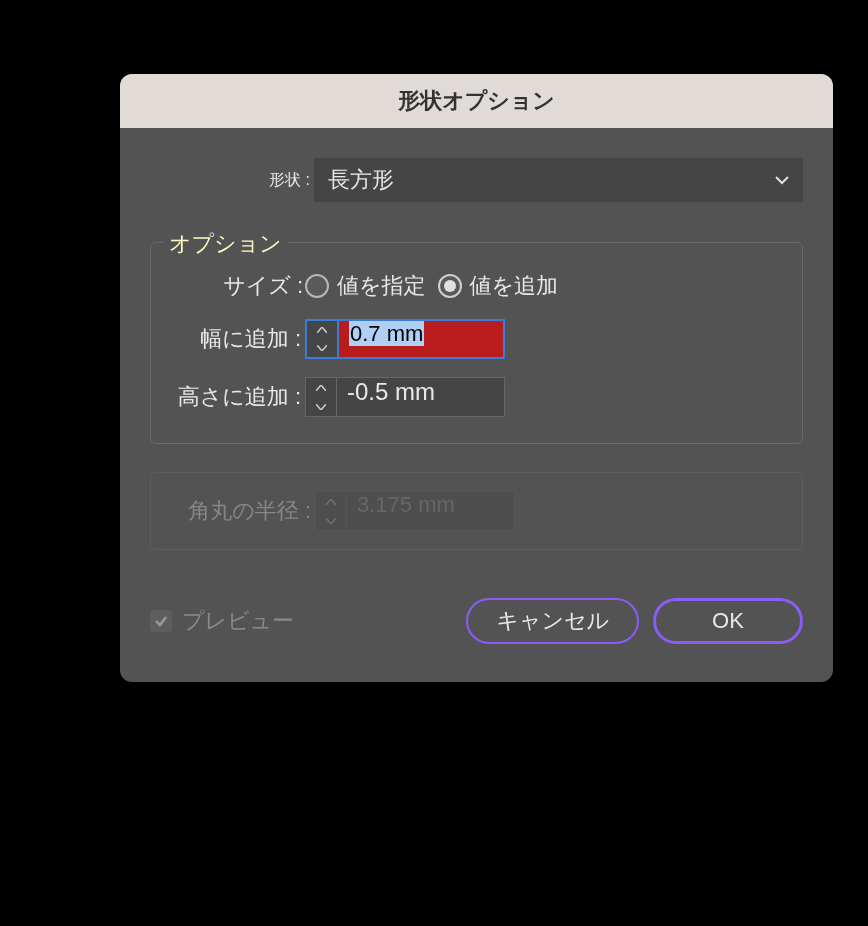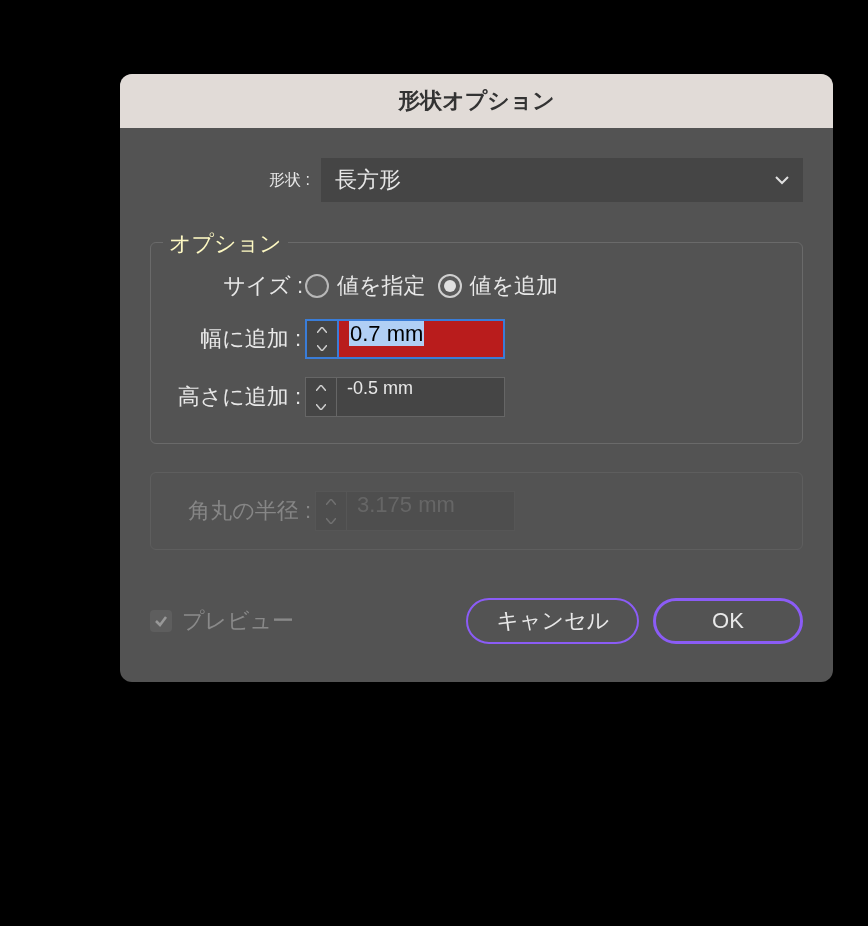--- a/index.html
+++ b/index.html
@@ -48,21 +48,20 @@
       text-align: right;
       padding-right: 4px;
       min-width: 154px;
     }
     .label-shape {
       min-width: 164px;
     }
     .select-wrap {
       flex: 1;
       position: relative;
-      margin-left: 7px;
     }
     .select {
       width: 100%;
       height: 44px;
       background: #454545;
       border: none;
       border-radius: 0;
       color: #e8e8e8;
       font-size: 22px;
       padding: 0 14px;
@@ -187,21 +186,21 @@
     }
     .stepper-input.focused-text {
       background: #b91c1c;
     }
     .stepper-input-normal {
       width: 168px;
       background: #454545;
       border: 1px solid #666;
       border-left: none;
       color: #e8e8e8;
-      font-size: 18px;
+      font-size: 24px;
       padding: 0 10px;
       outline: none;
     }
     .fieldset-disabled {
       border: 1px solid #5e5e5e;
       border-radius: 6px;
       margin-top: 28px;
       padding: 18px 14px;
       display: flex;
       align-items: center;

